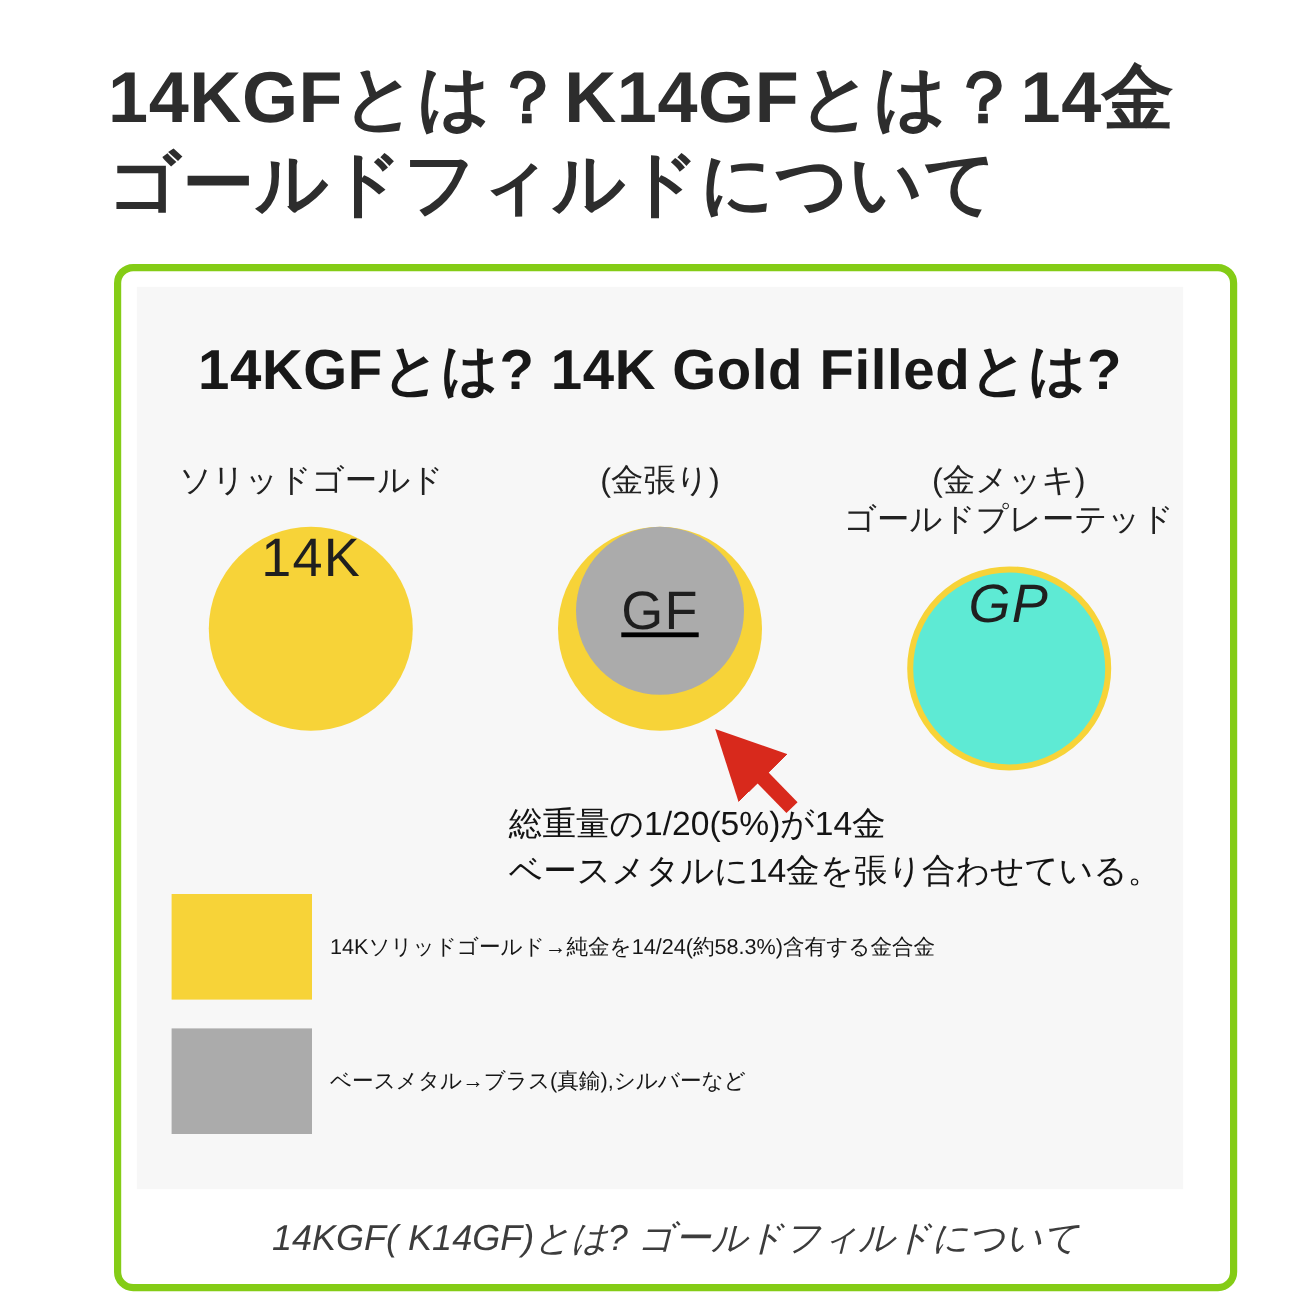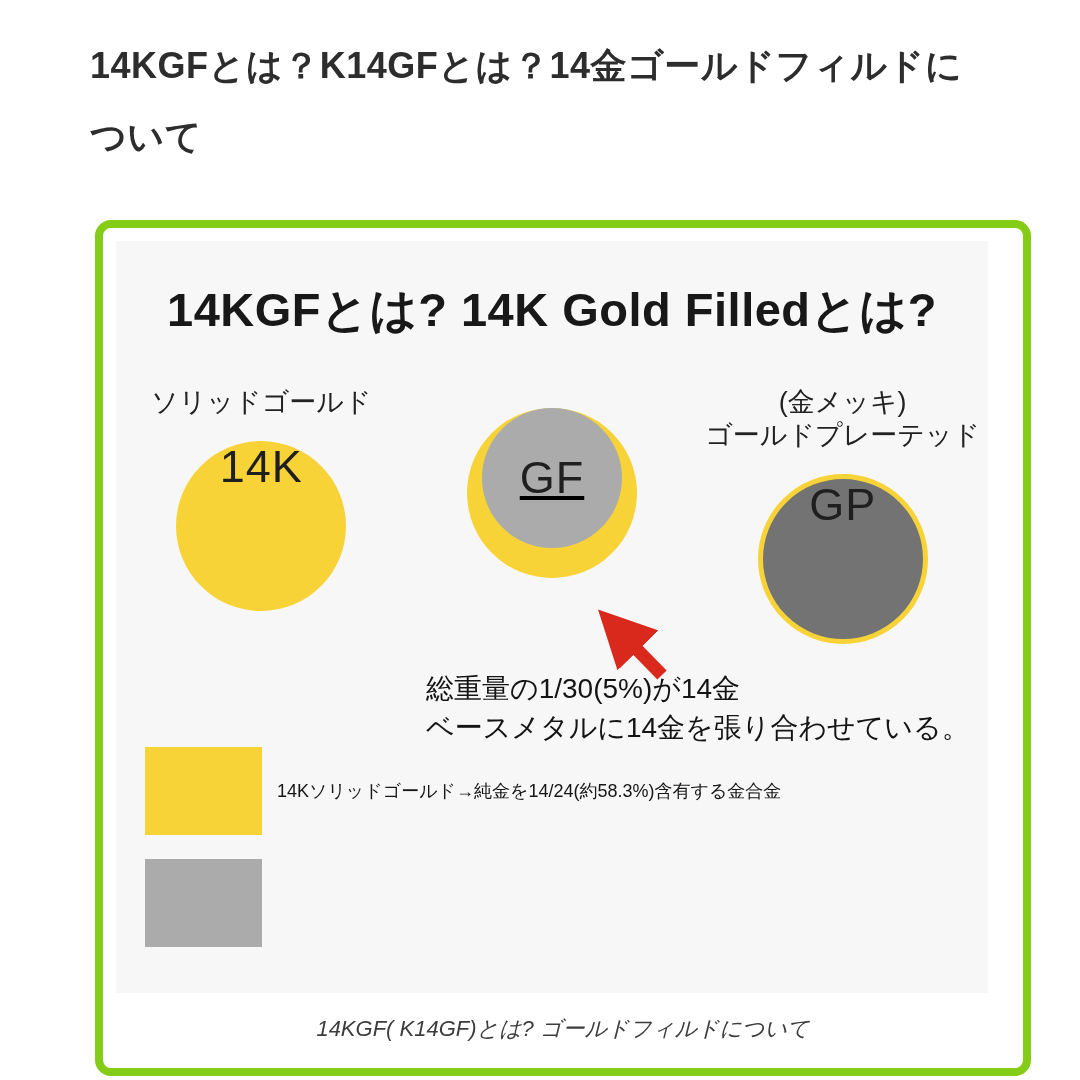--- a/index.html
+++ b/index.html
@@ -4,27 +4,27 @@
 <style>
   html,body{margin:0;padding:0;}
   body{
     width:1080px;height:1080px;position:relative;background:#ffffff;
     font-family:"Liberation Sans","DejaVu Sans",sans-serif;
     overflow:hidden;
   }
   
   .page-title{
     position:absolute;left:90px;top:6px;width:890px;
-    font-size:36px;font-weight:bold;color:#2d2d2d;
+    font-size:60px;font-weight:bold;color:#2d2d2d;
     line-height:71px;letter-spacing:0.5px;
   }
   
   .card{
     position:absolute;left:95px;top:220px;width:936px;height:856px;
-    background:#ffffff;border:8px solid #84cc16;border-radius:16px;
+    background:#ffffff;border:6px solid #84cc16;border-radius:16px;
     box-sizing:border-box;
   }
   .panel{
     position:absolute;left:13px;top:13px;width:872px;height:752px;
     background:#f7f7f7;
   }
   .fig-title{
     position:absolute;left:0;top:38px;width:100%;
     text-align:center;font-size:47px;font-weight:bold;color:#181818;
     letter-spacing:0.5px;
@@ -48,22 +48,23 @@
     width:170px;height:170px;background:#f7d338;
   }
   .circle-outer-gf{
     width:170px;height:170px;background:#f7d338;text-decoration:underline;
   }
   .circle-inner-gf{
     width:140px;height:140px;background:#ababab;border-radius:50%;
     display:flex;align-items:center;justify-content:center;
   }
   .circle-plated{
-    width:160px;height:160px;background:#737373;border:5px solid #f7d338;
+    width:160px;height:160px;background:#5eead4;border:5px solid #f7d338;
     box-sizing:content-box;
+    font-style:italic;
   }
   .circle-text{
     font-size:45px;color:#1f1f1f;letter-spacing:1px;
   }
   
   .arrow-svg{
     position:absolute;left:470px;top:362px;width:100px;height:95px;
   }
   
   .annotation{
@@ -76,21 +77,21 @@
     display:flex;flex-direction:column;gap:24px;
   }
   .legend-row{display:flex;align-items:center;}
   .legend-swatch{width:117px;height:88px;flex:0 0 auto;}
   .legend-label{
     margin-left:15px;font-size:18px;color:#161616;white-space:nowrap;
   }
   
   .caption{
     position:absolute;left:0;top:786px;width:100%;
-    text-align:center;font-style:italic;font-size:22px;color:#3c3c3c;
+    text-align:center;font-style:italic;font-size:30px;color:#3c3c3c;
   }
 </style>
 </head>
 <body>
 
 <h1 class="page-title">14KGFとは？K14GFとは？14金ゴールドフィルドについて</h1>
 
 <div class="card">
   <div class="panel">
 
@@ -102,20 +103,21 @@
         <div class="col-label">
           <div>ソリッドゴールド</div>
         </div>
         <div class="circle circle-solid">
           <span class="circle-text">14K</span>
         </div>
       </div>
 
       <div class="col">
         <div class="col-label">
+          <div>(金張り)</div>
         </div>
         <div class="circle circle-outer-gf">
           <div class="circle-inner-gf">
             <span class="circle-text">GF</span>
           </div>
         </div>
       </div>
 
       <div class="col">
         <div class="col-label">
@@ -132,30 +134,31 @@
     <svg class="arrow-svg" viewBox="0 0 100 95">
       <defs>
         <marker id="ah" markerWidth="4.4" markerHeight="4.4" refX="2.2" refY="2.2" orient="auto">
           <polygon points="0,0 4.4,2.2 0,4.4" fill="#d8291c"></polygon>
         </marker>
       </defs>
       <line x1="76" y1="72" x2="32" y2="27" stroke="#d8291c" stroke-width="13" marker-end="url(#ah)"></line>
     </svg>
 
     <div class="annotation">
-      <div>総重量の1/30(5%)が14金</div>
+      <div>総重量の1/20(5%)が14金</div>
       <div>ベースメタルに14金を張り合わせている。</div>
     </div>
 
     <div class="legend">
       <div class="legend-row">
         <div class="legend-swatch" style="background-color: rgb(247, 211, 56);"></div>
         <div class="legend-label">14Kソリッドゴールド→純金を14/24(約58.3%)含有する金合金</div>
       </div>
       <div class="legend-row">
         <div class="legend-swatch" style="background-color: rgb(171, 171, 171);"></div>
+        <div class="legend-label">ベースメタル→ブラス(真鍮),シルバーなど</div>
       </div>
     </div>
 
   </div>
 
   <div class="caption">14KGF( K14GF)とは? ゴールドフィルドについて</div>
 </div>
 
 </body></html>

